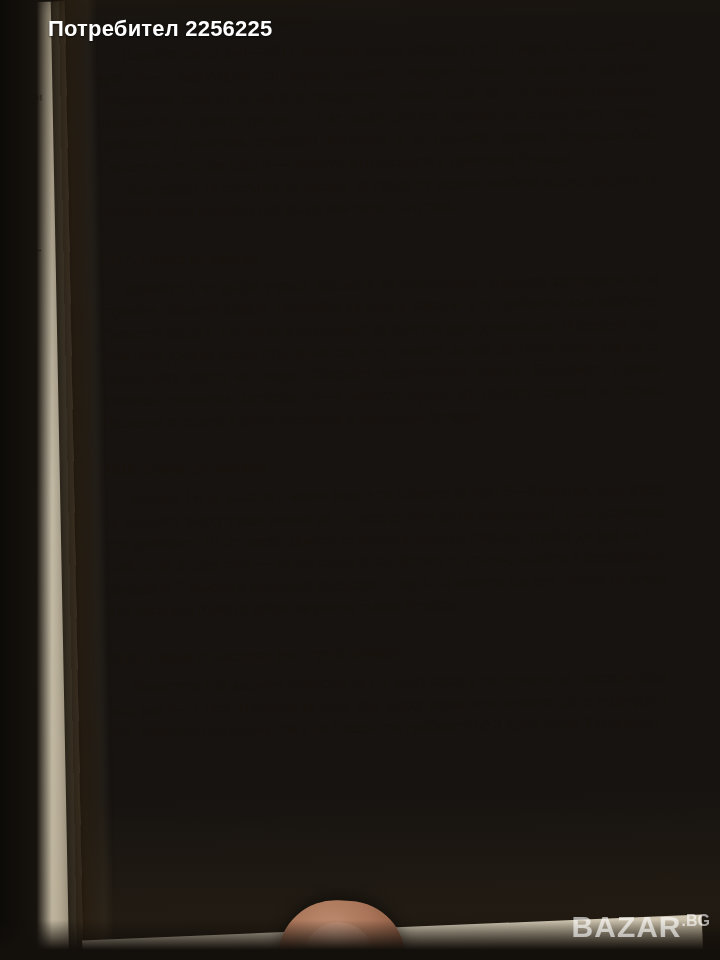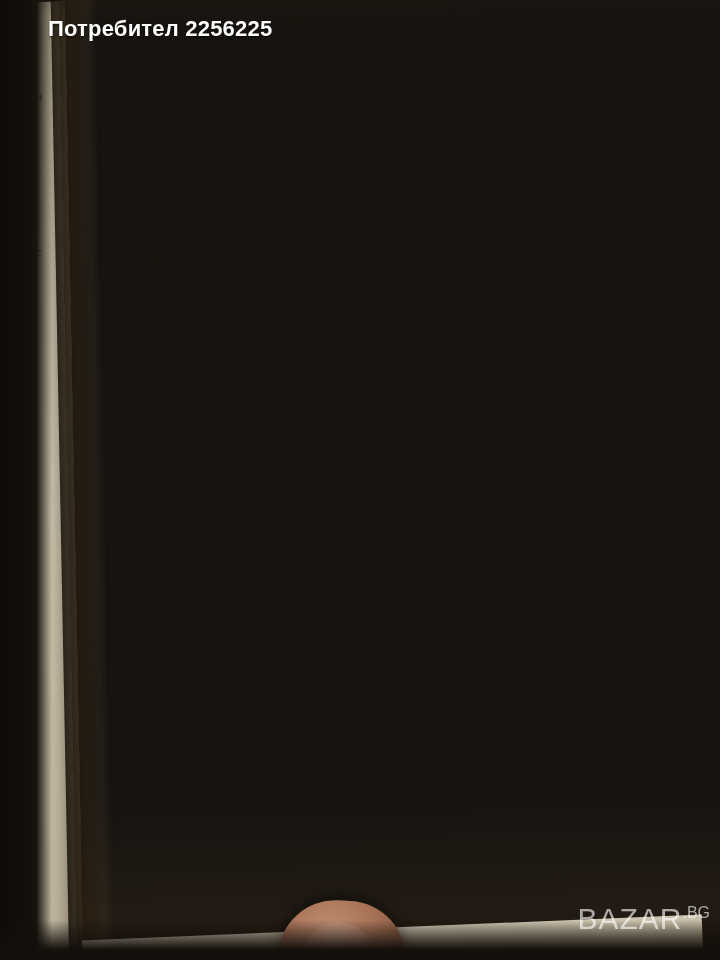--- a/index.html
+++ b/index.html
@@ -30,24 +30,24 @@
     font-size: 22px;
     font-weight: bold;
     color: #ffffff;
     letter-spacing: 0.2px;
     text-shadow: 0 1px 2px rgba(0,0,0,0.6);
     z-index: 40;
   }
   .watermark-bazar {
     position: absolute;
     right: 10px;
-    bottom: 24px;
+    bottom: 16px;
     font-family: "Liberation Sans", sans-serif;
     font-size: 30px;
-    font-weight: normal;
+    font-weight: bold;
     color: rgba(255,255,255,0.62);
     letter-spacing: 1px;
     z-index: 40;
   }
   .watermark-bazar .dotcom {
     font-size: 16px;
     vertical-align: super;
     letter-spacing: 0;
   }
 

